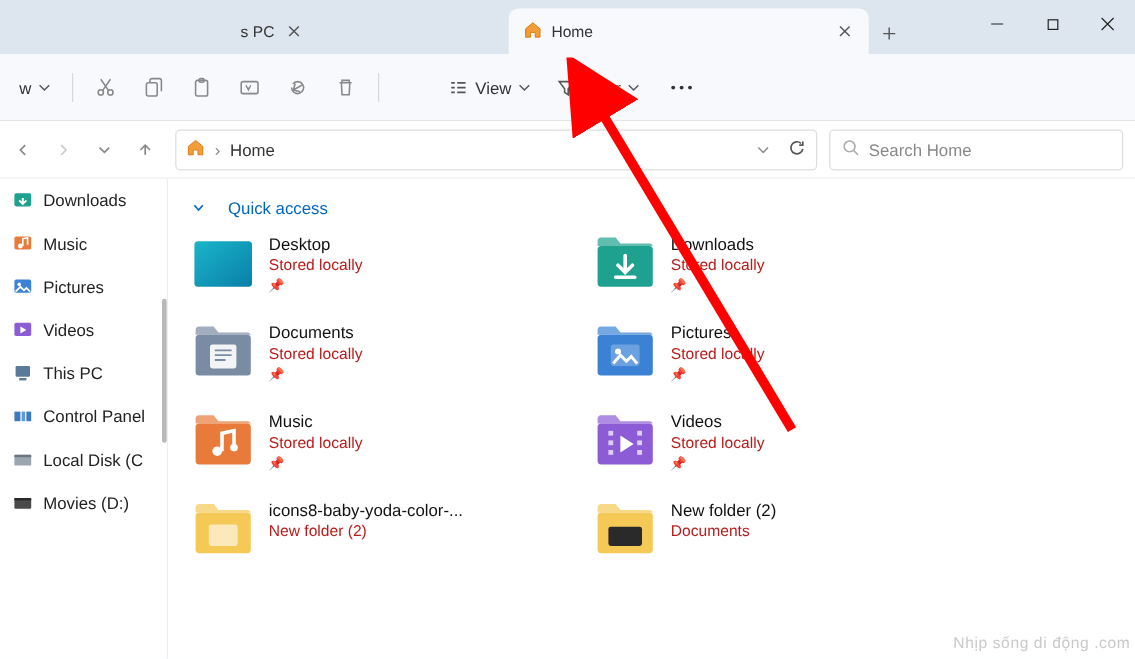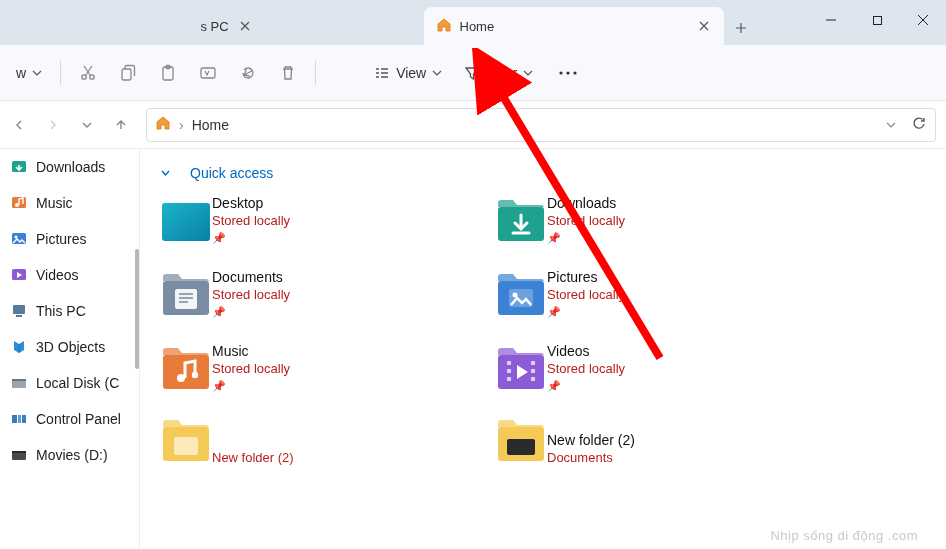--- a/index.html
+++ b/index.html
@@ -34,28 +34,28 @@
   .sidebar { width: 140px; border-right: 1px solid #eee; overflow-y: auto; position: relative; }
   .sidebar-item { height: 36px; display: flex; align-items: center; padding: 0 10px; gap: 8px; font-size: 14px; color: #222; cursor: pointer; white-space: nowrap; overflow: hidden; }
   .sb-icon { width: 18px; height: 18px; flex-shrink: 0; }
   .sidebar-scroll { position: absolute; right: 0; top: 100px; width: 4px; height: 120px; background: #b8b8b8; border-radius: 2px; }
   
   .content { flex: 1; padding: 16px 20px; overflow-y: auto; }
   .group-header { display: flex; align-items: center; gap: 19px; font-size: 14px; color: #0067c0; margin-bottom: 14px; cursor: pointer; }
   .chev { color: #0067c0; }
   
   .grid { display: grid; grid-template-columns: 1fr 1fr; column-gap: 30px; row-gap: 24px; max-width: 640px; }
-  .item { display: flex; align-items: flex-end; gap: 0; cursor: pointer; }
+  .item { display: flex; align-items: flex-start; gap: 12px; cursor: pointer; }
   .item-icon { width: 52px; height: 48px; flex-shrink: 0; border-radius: 3px; }
   .item-text { display: flex; flex-direction: column; gap: 2px; }
   .item-name { font-size: 14px; color: #111; white-space: nowrap; overflow: hidden; text-overflow: ellipsis; max-width: 200px; }
   .item-sub { font-size: 13px; color: #b91c1c; }
   .pin { color: #aaa; font-size: 11px; margin-top: 2px; }
   
-  .watermark { position: absolute; right: 28px; bottom: 6px; font-size: 13px; color: #c9c9c9; letter-spacing: 0.5px; }
+  .watermark { position: absolute; right: 4px; bottom: 6px; font-size: 13px; color: #c9c9c9; letter-spacing: 0.5px; }
   
   
   .arrow-svg { position: absolute; top: 48px; left: 460px; width: 240px; height: 340px; pointer-events: none; z-index: 100; }
   
   
   .fi svg { width: 100%; height: 100%; }
 </style>
 </head>
 <body>
 
@@ -209,20 +209,27 @@
     <span style="color:#888">›</span>
     <span>Home</span>
     <span class="spacer"></span>
     <span><svg width="10" height="10" viewBox="0 0 10 10">
           <path d="M1 3 L5 7 L9 3" fill="none" stroke="#888" stroke-width="1.2"></path>
         </svg></span>
     <span style="margin-left:8px"><svg width="15" height="15" viewBox="0 0 15 15">
           <path d="M12 8 a5 5 0 1 1 -1.5 -4.5 M12 2 V5 H9" fill="none" stroke="#555" stroke-width="1.4"></path>
         </svg></span>
   </div>
+  <div class="search-bar">
+    <span><svg width="14" height="14" viewBox="0 0 14 14">
+          <circle cx="6" cy="6" r="4.5" fill="none" stroke="#aaa" stroke-width="1.3"></circle>
+          <path d="M9.5 9.5 L13 13" stroke="#aaa" stroke-width="1.3"></path>
+        </svg></span>
+    <span>Search Home</span>
+  </div>
 </div>
 
 <div class="main">
   <div class="sidebar">
     <div id="sidebar-items">
         <div class="sidebar-item">
           <span class="sb-icon"><svg viewBox="0 0 18 18">
               <rect x="2" y="3" width="14" height="11" rx="1.5" fill="#1fa190"></rect>
               <path d="M9 7 V12 M6 9 L9 12 L12 9" stroke="#fff" stroke-width="1.6" fill="none"></path>
             </svg></span>
@@ -253,39 +260,32 @@
         </div>
         <div class="sidebar-item">
           <span class="sb-icon"><svg viewBox="0 0 18 18">
               <rect x="3" y="3" width="12" height="9" rx="1" fill="#5a7a9a"></rect>
               <rect x="6" y="13" width="6" height="2" fill="#5a7a9a"></rect>
             </svg></span>
           <span>This PC</span>
         </div>
         <div class="sidebar-item">
           <span class="sb-icon"><svg viewBox="0 0 18 18">
-              <path d="M4 3 L9 6 L14 3 V12 L9 15 L4 12 Z" fill="#2a8fd4"></path>
-              <path d="M9 6 V15" stroke="#1a6fa4" stroke-width="0.8"></path>
-            </svg></span>
-          <span>3D Objects</span>
-        </div>
-        <div class="sidebar-item">
-          <span class="sb-icon"><svg viewBox="0 0 18 18">
-              <rect x="2" y="5" width="14" height="9" rx="1" fill="#9aa5b0"></rect>
-              <rect x="2" y="5" width="14" height="2" fill="#6a7580"></rect>
-            </svg></span>
-          <span>Local Disk (C</span>
-        </div>
-        <div class="sidebar-item">
-          <span class="sb-icon"><svg viewBox="0 0 18 18">
               <rect x="2" y="5" width="5" height="8" fill="#3a7abd"></rect>
               <rect x="8" y="5" width="3" height="8" fill="#5a9add"></rect>
               <rect x="12" y="5" width="4" height="8" fill="#3a7abd"></rect>
             </svg></span>
           <span>Control Panel</span>
+        </div>
+        <div class="sidebar-item">
+          <span class="sb-icon"><svg viewBox="0 0 18 18">
+              <rect x="2" y="5" width="14" height="9" rx="1" fill="#9aa5b0"></rect>
+              <rect x="2" y="5" width="14" height="2" fill="#6a7580"></rect>
+            </svg></span>
+          <span>Local Disk (C</span>
         </div>
         <div class="sidebar-item">
           <span class="sb-icon"><svg viewBox="0 0 18 18">
               <rect x="2" y="5" width="14" height="9" rx="1" fill="#4a4a4a"></rect>
               <rect x="2" y="5" width="14" height="2" fill="#2a2a2a"></rect>
             </svg></span>
           <span>Movies (D:)</span>
         </div>
       </div>
     <div class="sidebar-scroll"></div>
@@ -385,20 +385,21 @@
       <span class="pin">📌</span>
     </div>
         </div>
         <div class="item">
           <div class="item-icon fi"><svg viewBox="0 0 52 48">
               <path d="M3 10 L3 6 Q3 3 6 3 L18 3 L22 8 L46 8 Q49 8 49 11 L49 10 Z" fill="#f5c956" opacity="0.7"></path>
               <rect x="3" y="10" width="46" height="34" rx="3" fill="#f5c956"></rect>
               <rect x="14" y="20" width="24" height="18" rx="2" fill="#fff" opacity="0.6"></rect>
             </svg></div>
     <div class="item-text">
+      <span class="item-name">icons8-baby-yoda-color-...</span>
       <span class="item-sub">New folder (2)</span>
 
     </div>
         </div>
         <div class="item">
           <div class="item-icon fi"><svg viewBox="0 0 52 48">
               <path d="M3 10 L3 6 Q3 3 6 3 L18 3 L22 8 L46 8 Q49 8 49 11 L49 10 Z" fill="#f5c956" opacity="0.7"></path>
               <rect x="3" y="10" width="46" height="34" rx="3" fill="#f5c956"></rect>
               <rect x="12" y="22" width="28" height="16" rx="2" fill="#2a2a2a"></rect>
             </svg></div>

